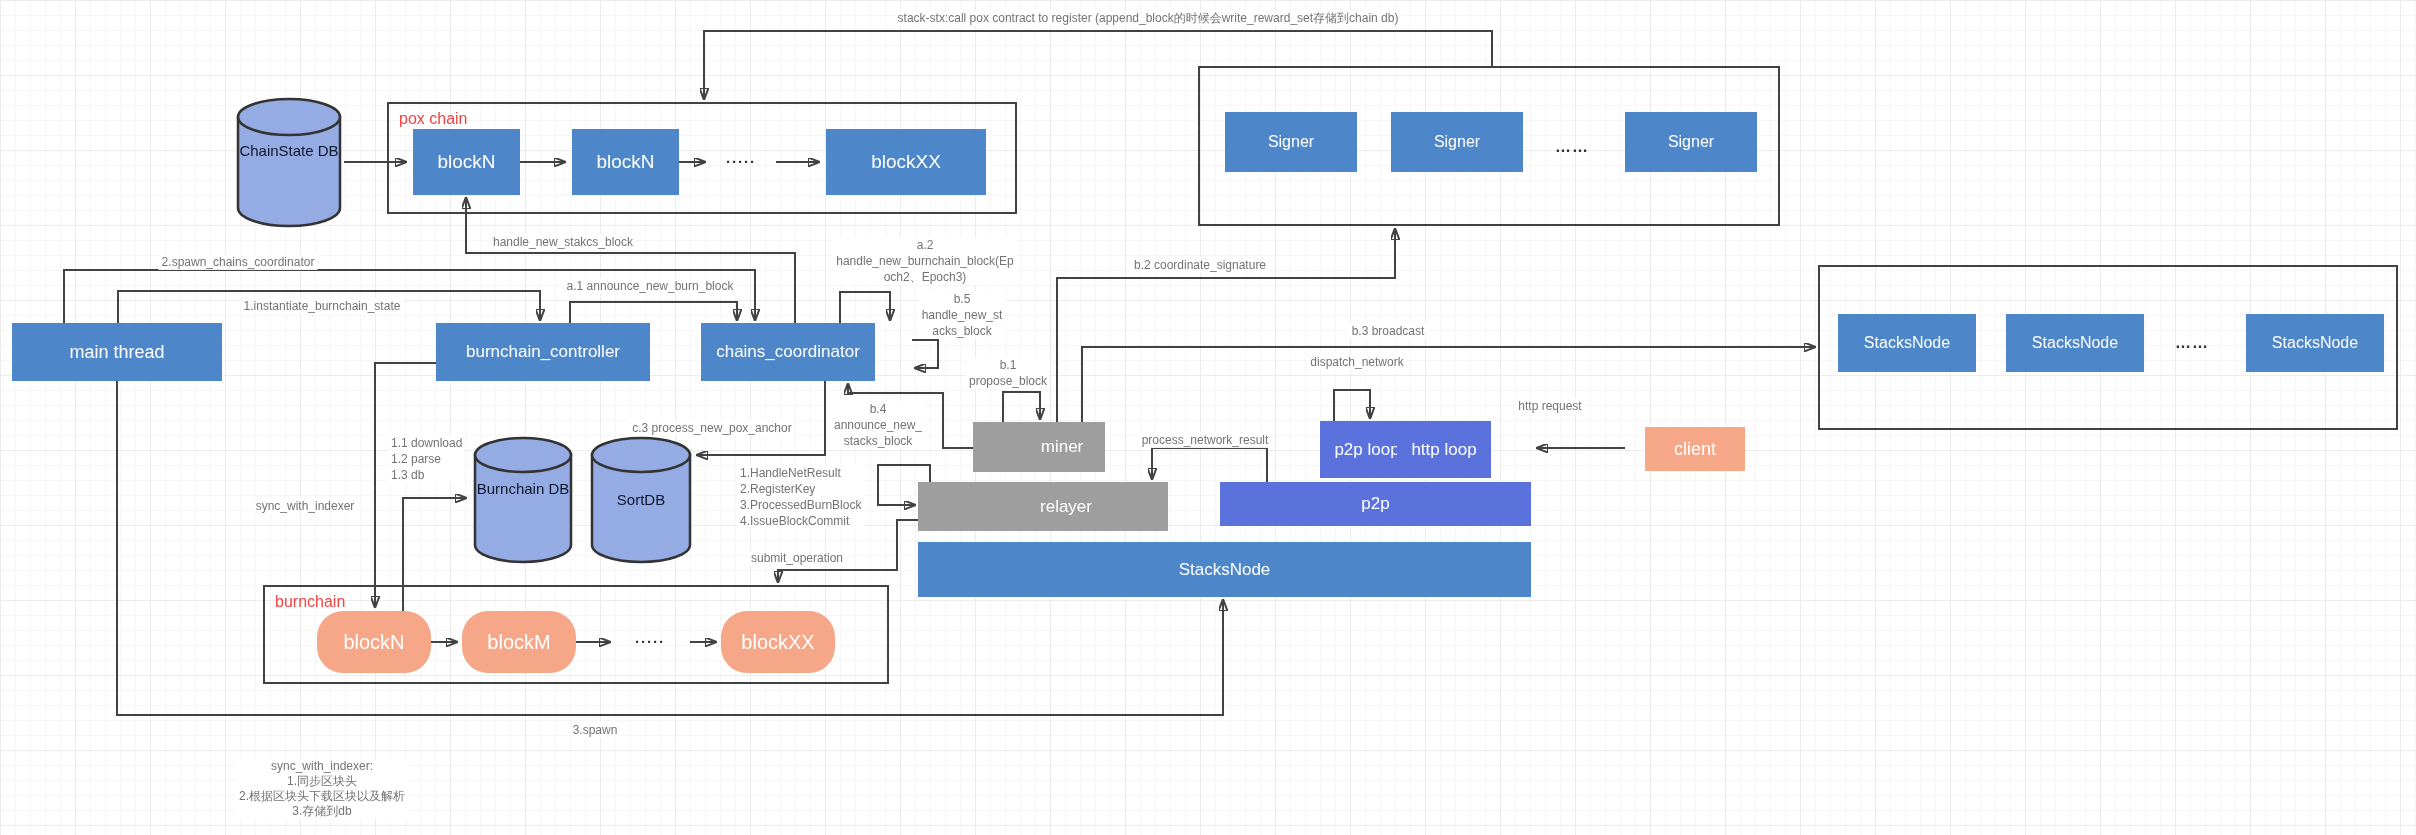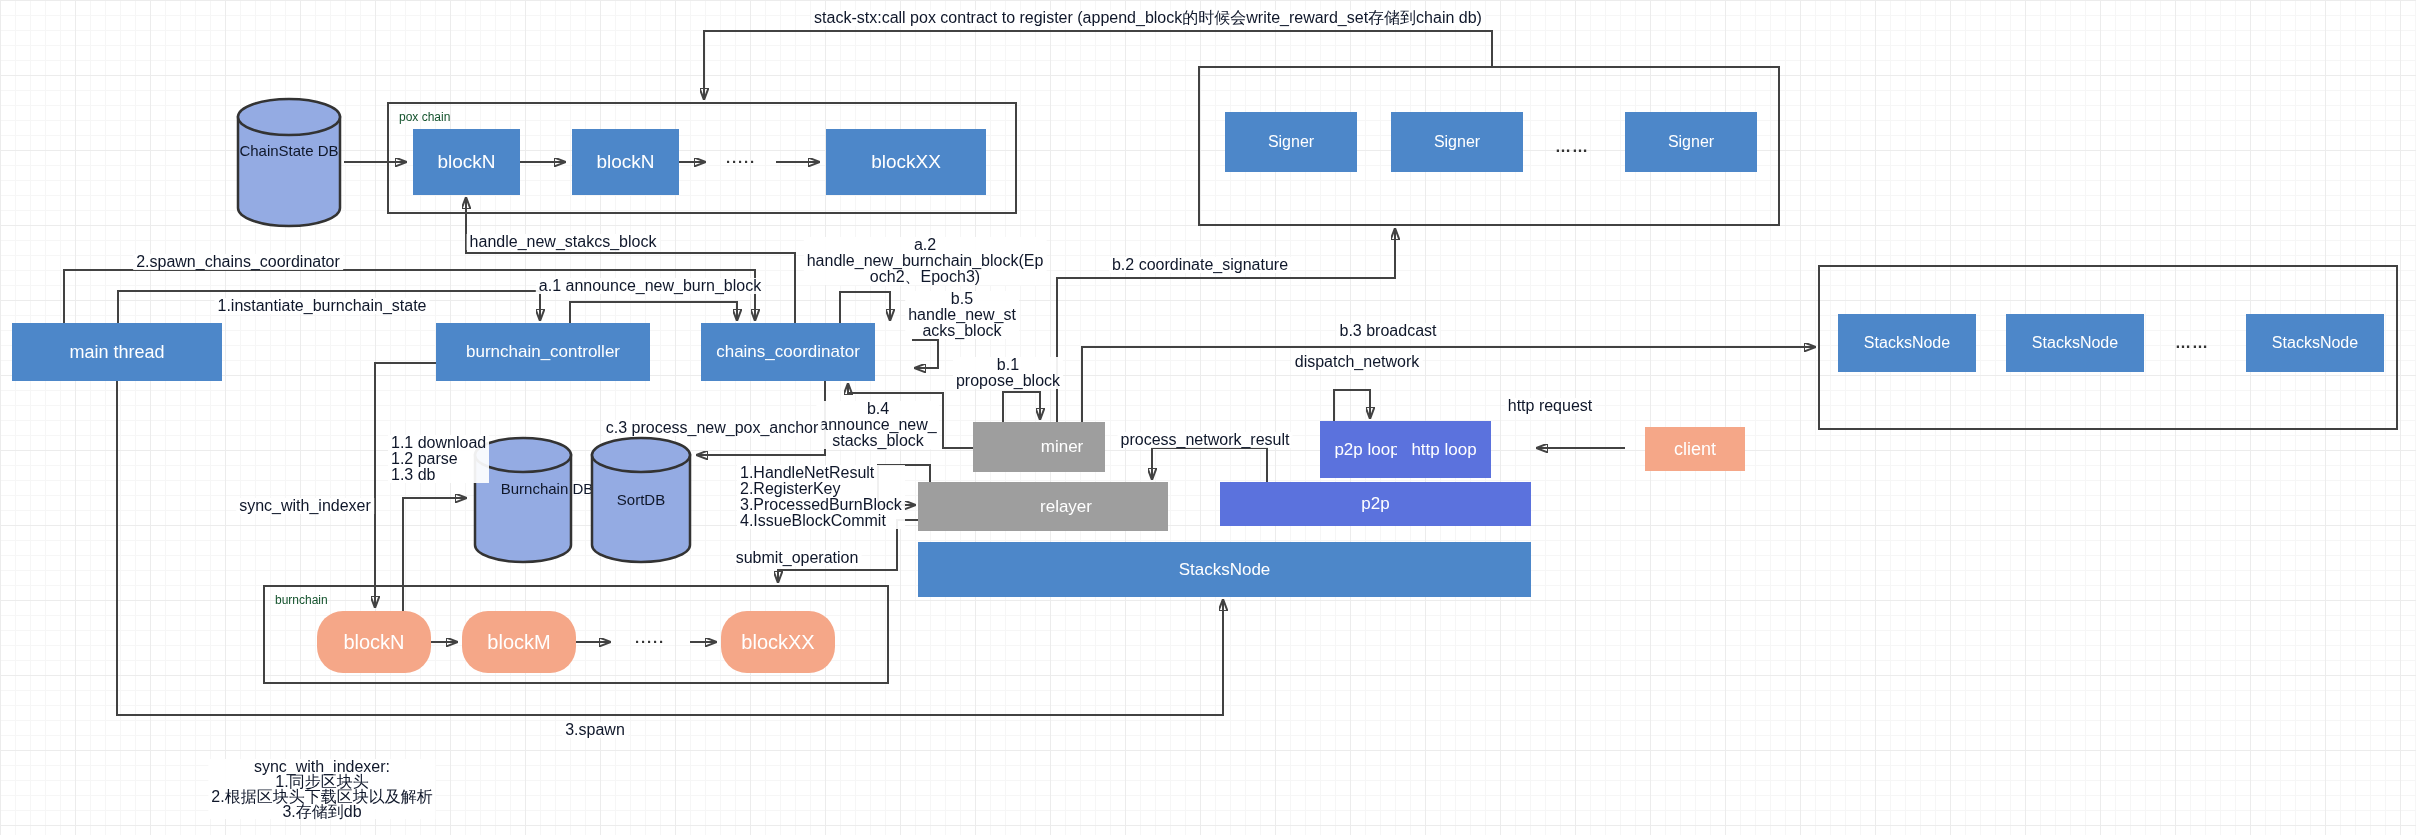--- a/index.html
+++ b/index.html
@@ -15,22 +15,22 @@
     background-size:75px 75px,75px 75px,15px 15px,15px 15px;
   }
   .abs{position:absolute;box-sizing:border-box;}
   .node{display:flex;align-items:center;justify-content:center;text-align:center;color:#fff;}
   .blue{background:#4d87c9;}
   .indigo{background:#5b72dd;}
   .gray{background:#9e9e9e;padding-left:46px;}
   .salmon{background:#f5a788;}
   .orounded{border-radius:26px;font-size:20px;}
   .container-box{border:2px solid #424242;background:transparent;}
-  .group-title{position:absolute;left:10px;top:6px;font-size:12px;color:#14532d;text-align:right;}
-  .lbl{position:absolute;transform:translate(-50%,-50%);font-size:16px;color:#0f172a;
+  .group-title{position:absolute;left:10px;top:6px;font-size:16px;color:#ef4444;text-align:right;}
+  .lbl{position:absolute;transform:translate(-50%,-50%);font-size:12px;color:#737373;
        background:rgba(255,255,255,0.92);padding:0 3px;white-space:nowrap;line-height:16px;text-align:center;}
   .lbl.left{text-align:left;transform:translate(0,-50%);}
   .dots{position:absolute;transform:translate(-50%,-50%);color:#333;font-weight:bold;letter-spacing:1px;background:transparent;}
   .cyl-label{position:absolute;width:100%;text-align:center;color:#0f172a;line-height:18px;}
   #wires{position:absolute;left:0;top:0;pointer-events:none;}
   #wires path{fill:none;stroke:#424242;stroke-width:2px;}
 </style>
 </head>
 <body>
 
@@ -147,21 +147,21 @@
   <div class="dots" style="left:2192px;top:343px;font-size:16px;">……</div>
   <div class="abs node blue" style="left:2246px;top:314px;width:138px;height:58px;font-size:16px;">
       <span>StacksNode</span>
     </div>
 
   <div class="abs" style="left:473px;top:436px;width:100px;height:128px;">
     <svg width="100" height="128" viewBox="0 0 100 128">
       <path d="M2,19 L2,109 A48,17 0 0 0 98,109 L98,19 Z" fill="#94abe3" stroke="#333" stroke-width="2.5"></path>
       <ellipse cx="50" cy="19" rx="48" ry="17" fill="#94abe3" stroke="#333" stroke-width="2.5"></ellipse>
     </svg>
-    <div class="cyl-label" style="top:44px;font-size:15px;padding-left:24px;">Burnchain DB</div>
+    <div class="cyl-label" style="top:44px;font-size:15px;">Burnchain DB</div>
   </div>
 
   <div class="abs" style="left:590px;top:436px;width:102px;height:128px;">
     <svg width="102" height="128" viewBox="0 0 102 128">
       <path d="M2,19 L2,109 A49,17 0 0 0 100,109 L100,19 Z" fill="#94abe3" stroke="#333" stroke-width="2.5"></path>
       <ellipse cx="51" cy="19" rx="49" ry="17" fill="#94abe3" stroke="#333" stroke-width="2.5"></ellipse>
     </svg>
     <div class="cyl-label" style="top:55px;font-size:15px;">SortDB</div>
   </div>
 

